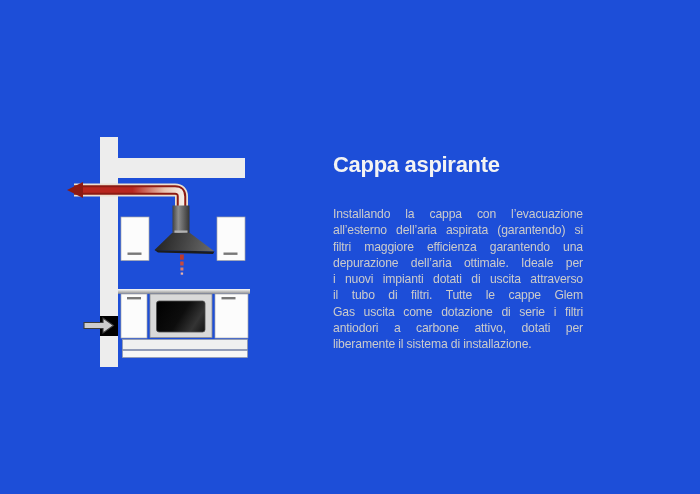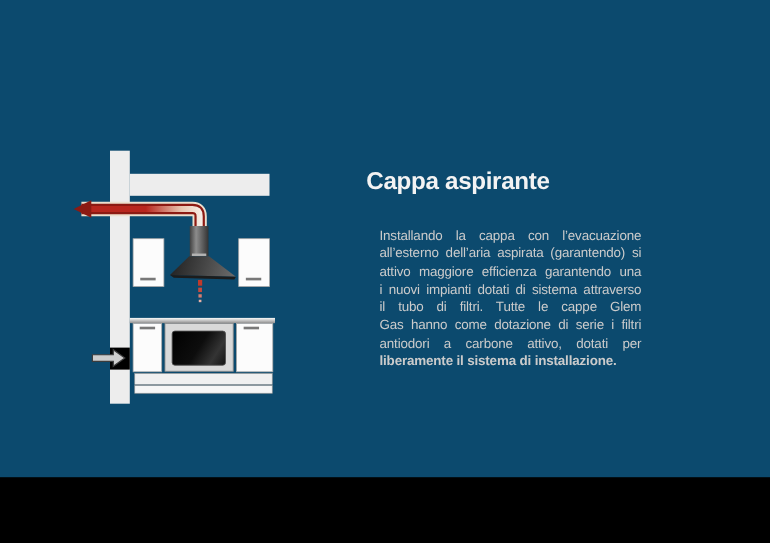--- a/index.html
+++ b/index.html
@@ -1,32 +1,32 @@
 <!DOCTYPE html>
 <html><head>
 <meta charset="utf-8">
 <style>
   html,body{margin:0;padding:0;background:#000;}
   .page{
-    position:relative;width:700px;height:434px;background:#0c4a6e;
+    position:relative;width:700px;height:494px;background:#1d4ed8;
     overflow:hidden;font-family:"Liberation Sans",sans-serif;
   }
   .diagram{position:absolute;left:60px;top:130px;width:210px;height:245px;}
   .headline{
     position:absolute;left:333px;top:152px;margin:0;
     font-size:22px;font-weight:bold;letter-spacing:-0.3px;color:#f3f3f3;
   }
   .paragraph{
     position:absolute;left:333px;top:206px;width:250px;
     font-size:12.2px;line-height:16.3px;letter-spacing:-0.15px;color:#cbcbcb;
   }
   .paragraph .line{
-    text-align:justify;text-align-last:justify;white-space:nowrap;margin-left:12px;
+    text-align:justify;text-align-last:justify;white-space:nowrap;
   }
-  .paragraph .line.last{text-align-last:left;font-weight:bold;}
+  .paragraph .line.last{text-align-last:left;}
 </style>
 </head>
 <body>
 
 <div class="page">
 
   <svg class="diagram" viewBox="60 130 210 245" xmlns="http://www.w3.org/2000/svg">
     <defs>
       <linearGradient id="ductCore" gradientUnits="userSpaceOnUse" x1="67" y1="0" x2="186" y2="0">
         <stop offset="0" stop-color="#b8261e"></stop>
@@ -95,21 +95,22 @@
     <rect x="122.5" y="350.5" width="125" height="7" fill="#f6f6f6" stroke="#9a9a9a" stroke-width="0.6"></rect>
 
     <polygon points="84,322.5 103,322.5 103,318 113.5,325.5 103,333 103,328.5 84,328.5" stroke="#3c3c3c" stroke-width="1.1" fill="#cdcdcd"></polygon>
   </svg>
 
   <h1 class="headline">Cappa aspirante</h1>
 
   <div class="paragraph" id="paragraph">
       <div class="line">Installando la cappa con l’evacuazione</div>
       <div class="line">all’esterno dell’aria aspirata (garantendo) si</div>
-      <div class="line">attivo maggiore efficienza garantendo una</div>
-      <div class="line">i nuovi impianti dotati di sistema attraverso</div>
+      <div class="line">filtri maggiore efficienza garantendo una</div>
+      <div class="line">depurazione dell’aria ottimale. Ideale per</div>
+      <div class="line">i nuovi impianti dotati di uscita attraverso</div>
       <div class="line">il tubo di filtri. Tutte le cappe Glem</div>
-      <div class="line">Gas hanno come dotazione di serie i filtri</div>
+      <div class="line">Gas uscita come dotazione di serie i filtri</div>
       <div class="line">antiodori a carbone attivo, dotati per</div>
       <div class="line last">liberamente il sistema di installazione.</div>
     </div>
 
 </div>
 
 </body></html>

